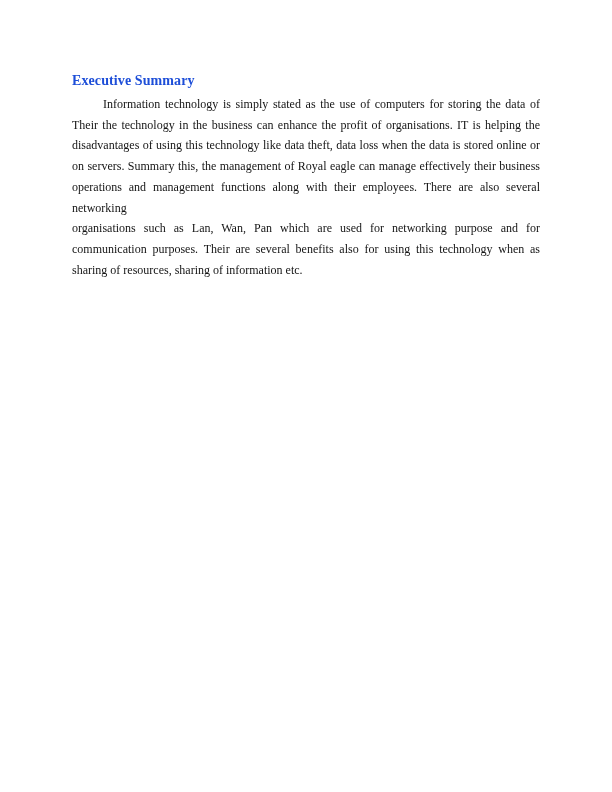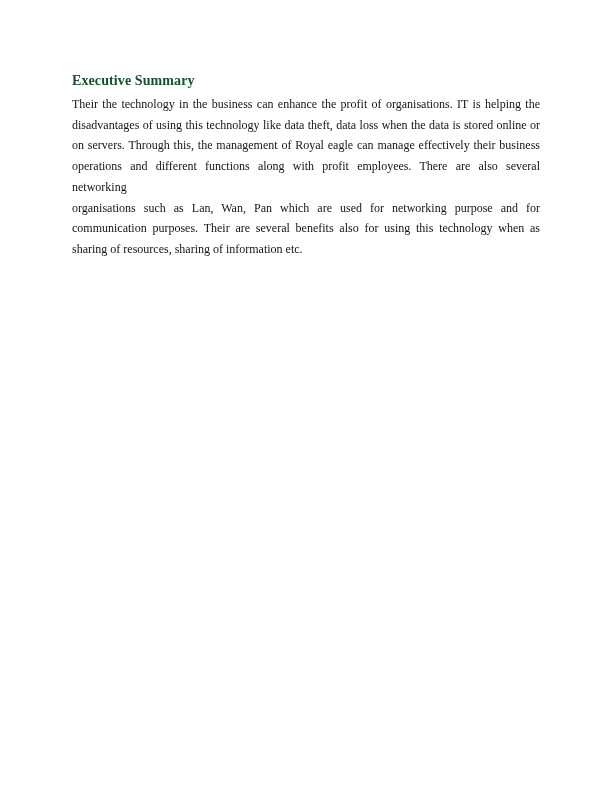--- a/index.html
+++ b/index.html
@@ -21,21 +21,21 @@
     position: absolute;
     left: 72px;
     top: 71px;
     width: 468px;
   }
   .heading {
     font-size: 14px;
     font-weight: bold;
     line-height: 19px;
     margin: 0 0 4px 0;
-    color: #14532d;
+    color: #1d4ed8;
     letter-spacing: 0.1px;
   }
   .para {
     margin: 0;
   }
   .line {
     font-size: 12px;
     line-height: 20.7px;
     text-align: justify;
     text-align-last: justify;
@@ -49,22 +49,23 @@
     text-align-last: left;
   }
 </style>
 </head>
 <body>
 
 <div class="page">
   <div class="content">
     <h1 class="heading">Executive Summary</h1>
     <div class="para">
+      <div class="line first">Information technology is simply stated as the use of computers for storing the data of</div>
       <div class="line">Their the technology in the business can enhance the profit of organisations. IT is helping the</div>
       <div class="line">disadvantages of using this technology like data theft, data loss when the data is stored online or</div>
-      <div class="line">on servers. Through this, the management of Royal eagle can manage effectively  their business</div>
-      <div class="line">operations and different functions along with profit employees. There are also several networking</div>
+      <div class="line">on servers. Summary this, the management of Royal eagle can manage effectively  their business</div>
+      <div class="line">operations and management functions along with their employees. There are also several networking</div>
       <div class="line">organisations such as Lan, Wan, Pan which are used for networking purpose and for</div>
       <div class="line">communication purposes. Their are several benefits also for using this technology when as</div>
       <div class="line last">sharing of resources, sharing of information etc.</div>
     </div>
   </div>
 </div>
 
 </body></html>

